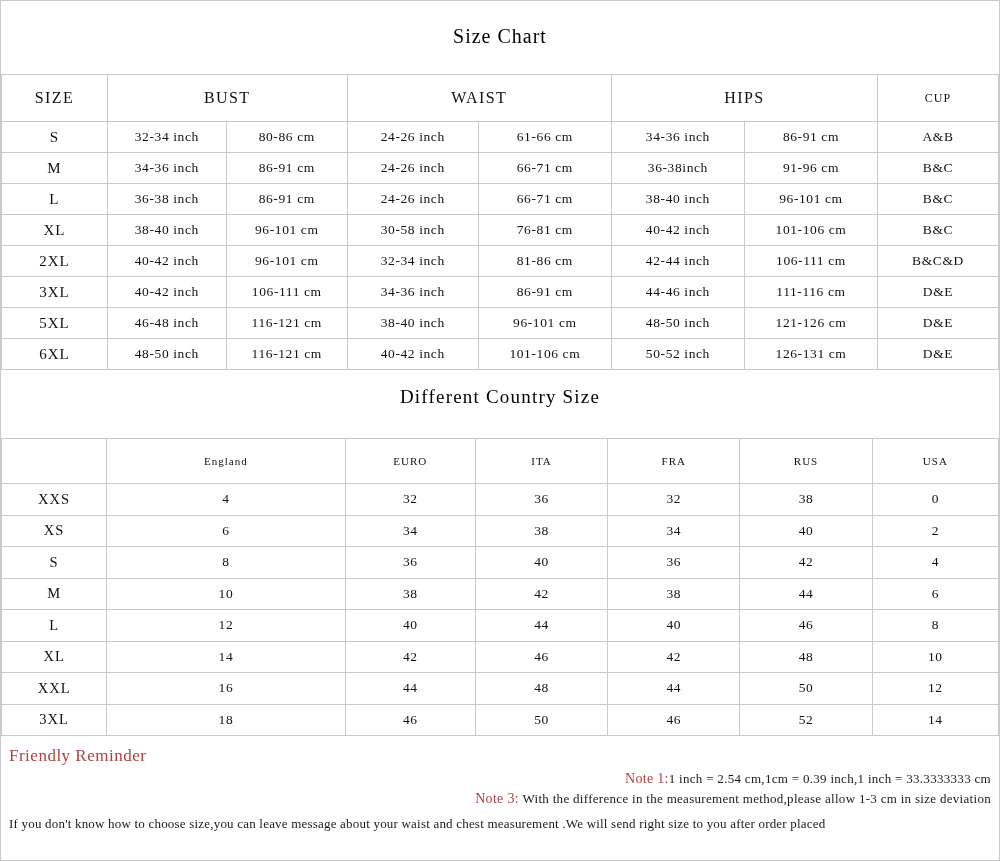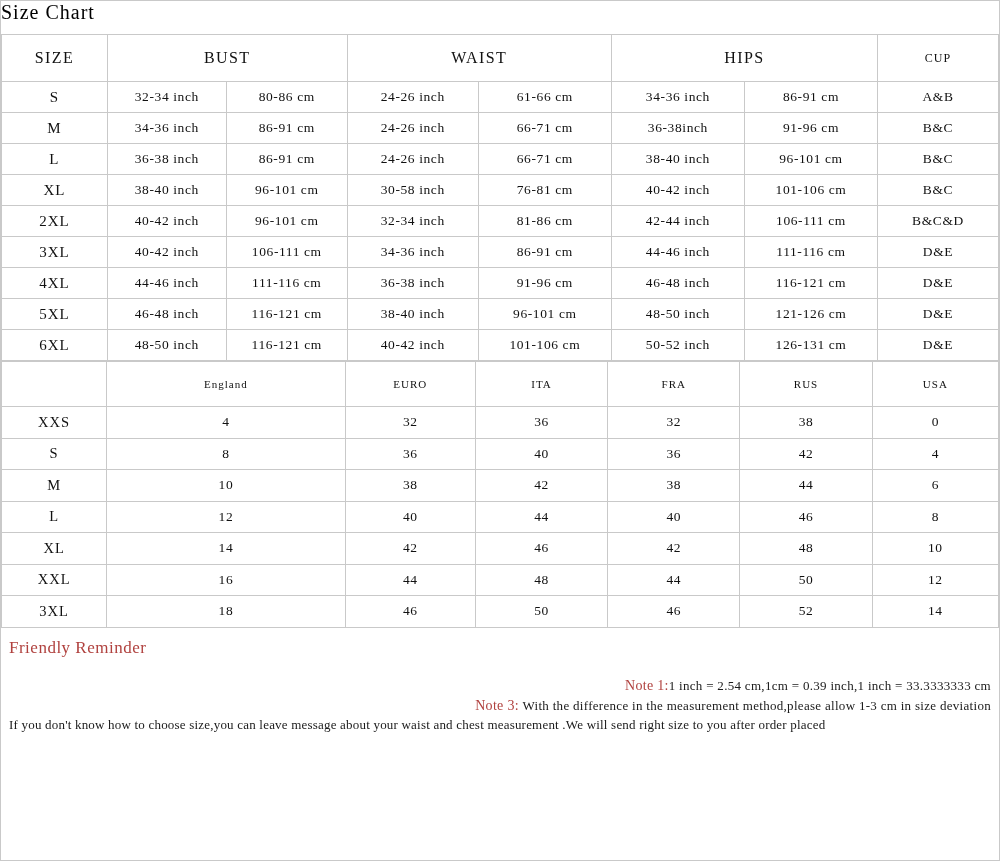--- a/index.html
+++ b/index.html
@@ -15,29 +15,31 @@
     overflow: hidden;
   }
   .page {
     width: 1000px;
     height: 861px;
     position: relative;
     box-sizing: border-box;
     border: 1px solid #c9c9c9;
   }
   .title {
+    text-align: center;
     font-size: 20px;
     letter-spacing: 1px;
-    padding: 0 0 10px 0;
+    padding: 24px 0 10px 0;
     font-family: "Liberation Serif", serif;
   }
   table {
     border-collapse: collapse;
     width: 100%;
     table-layout: fixed;
+    margin-top: 16px;
   }
   table.size-table td, table.size-table th,
   table.country-table td, table.country-table th {
     border: 1px solid #c9c9c9;
     text-align: center;
     font-family: "Liberation Serif", serif;
     font-size: 13.5px;
     letter-spacing: 0.6px;
     color: #111;
     padding: 0;
@@ -77,39 +79,39 @@
     letter-spacing: 1px;
   }
   .notes {
     padding: 10px 8px 0 8px;
     font-family: "Liberation Serif", serif;
   }
   .notes-title {
     color: #b0413e;
     font-size: 17px;
     letter-spacing: 0.5px;
-    margin-bottom: 18px;
+    margin-bottom: 3px;
   }
   .note-line {
     font-size: 13px;
     line-height: 20px;
     color: #1a1a1a;
     letter-spacing: 0.3px;
     text-align: right;
   }
   .note-label {
     color: #b0413e;
     font-size: 14px;
   }
   .note-final {
     font-size: 13px;
     line-height: 18px;
     color: #1a1a1a;
     letter-spacing: 0.2px;
-    margin-top: 0;
+    margin-top: 6px;
   }
 </style>
 </head>
 <body>
 
 <div class="page">
 
   <div class="title">Size Chart</div>
 
   <table class="size-table">
@@ -187,30 +189,20 @@
         <td class="size-col">3XL</td>
         <td>40-42 inch</td>
         <td>106-111 cm</td>
         <td>34-36 inch</td>
         <td>86-91  cm</td>
         <td>44-46 inch</td>
         <td>111-116 cm</td>
         <td>D&amp;E</td>
       </tr>
       <tr>
-        <td class="size-col">4XL</td>
-        <td>44-46 inch</td>
-        <td>111-116 cm</td>
-        <td>36-38 inch</td>
-        <td>91-96  cm</td>
-        <td>46-48 inch</td>
-        <td>116-121 cm</td>
-        <td>D&amp;E</td>
-      </tr>
-      <tr>
         <td class="size-col">5XL</td>
         <td>46-48 inch</td>
         <td>116-121 cm</td>
         <td>38-40 inch</td>
         <td>96-101 cm</td>
         <td>48-50 inch</td>
         <td>121-126 cm</td>
         <td>D&amp;E</td>
       </tr>
       <tr>
@@ -219,20 +211,21 @@
         <td>116-121 cm</td>
         <td>40-42 inch</td>
         <td>101-106 cm</td>
         <td>50-52 inch</td>
         <td>126-131 cm</td>
         <td>D&amp;E</td>
       </tr>
     </tbody>
   </table>
 
+  <div class="sec-title">Different Country Size</div>
 
   <table class="country-table">
     <colgroup>
       <col style="width:105px">
       <col style="width:238px">
       <col style="width:130px">
       <col style="width:132px">
       <col style="width:132px">
       <col style="width:132px">
       <col style="width:126px">
@@ -250,20 +243,29 @@
     </thead>
     <tbody>
       <tr>
         <td class="size-col">XXS</td>
         <td>4</td>
         <td>32</td>
         <td>36</td>
         <td>32</td>
         <td>38</td>
         <td>0</td>
+      </tr>
+      <tr>
+        <td class="size-col">XS</td>
+        <td>6</td>
+        <td>34</td>
+        <td>38</td>
+        <td>34</td>
+        <td>40</td>
+        <td>2</td>
       </tr>
       <tr>
         <td class="size-col">S</td>
         <td>8</td>
         <td>36</td>
         <td>40</td>
         <td>36</td>
         <td>42</td>
         <td>4</td>
       </tr>

